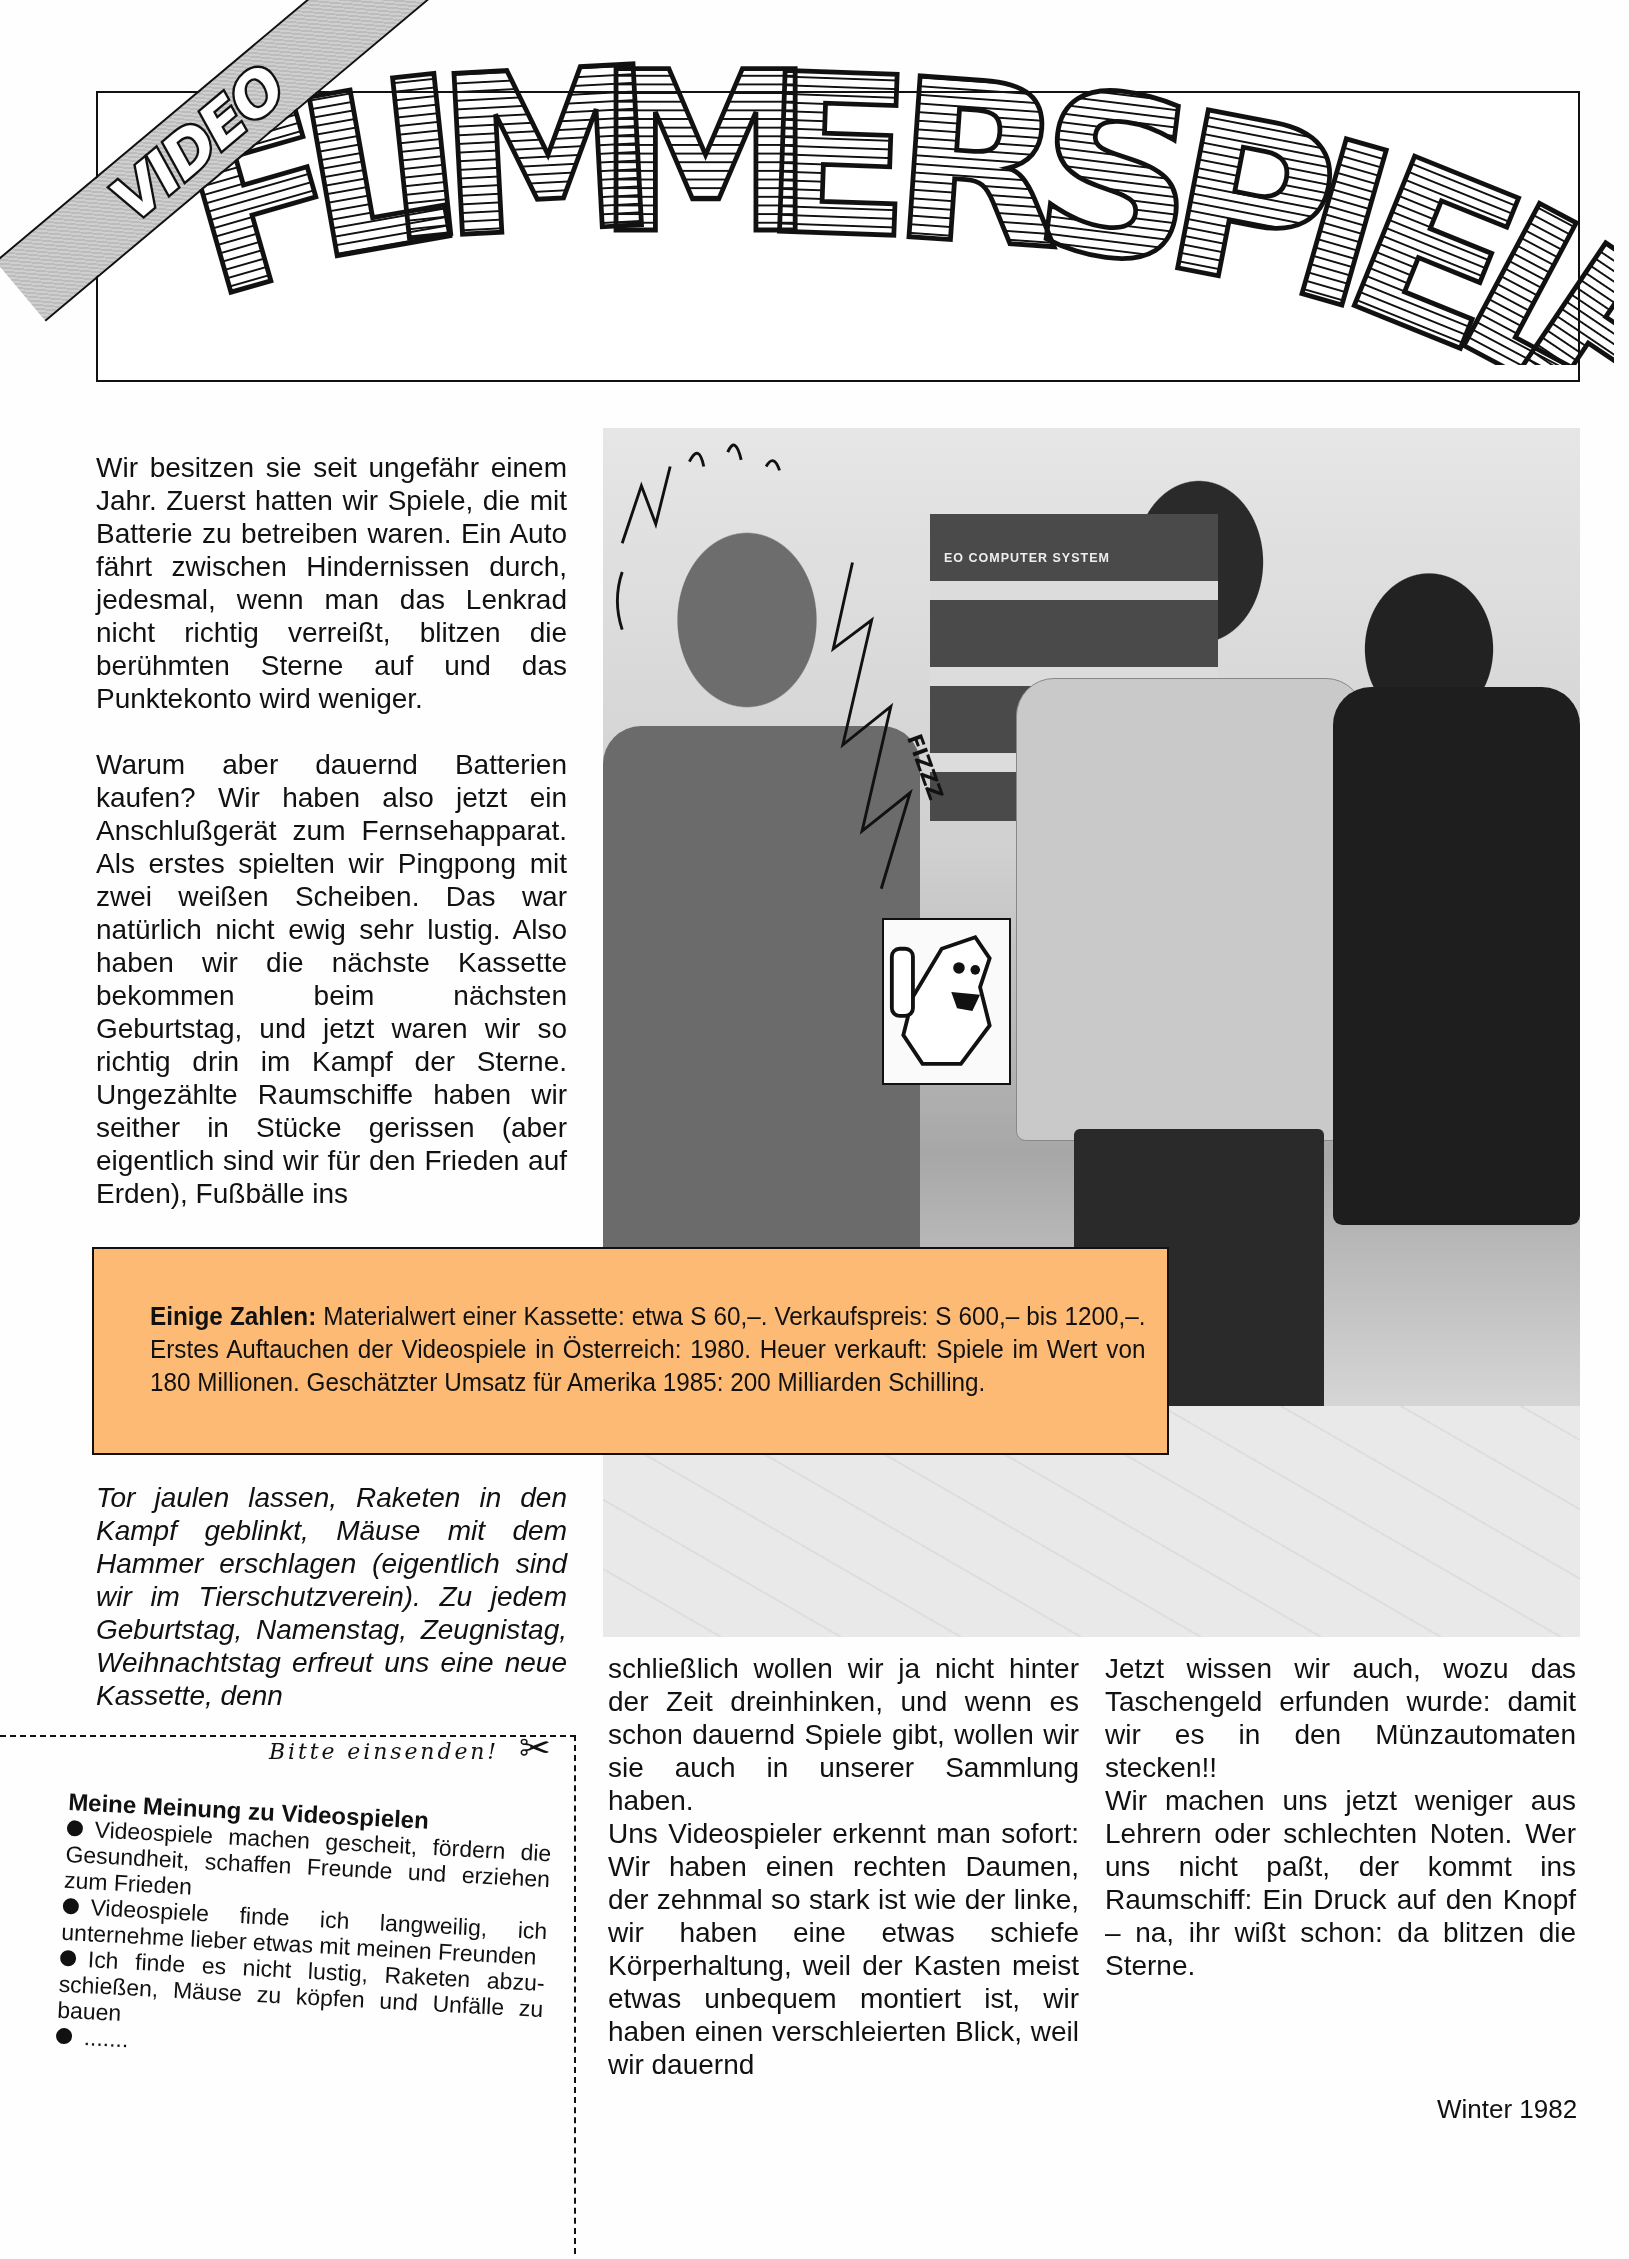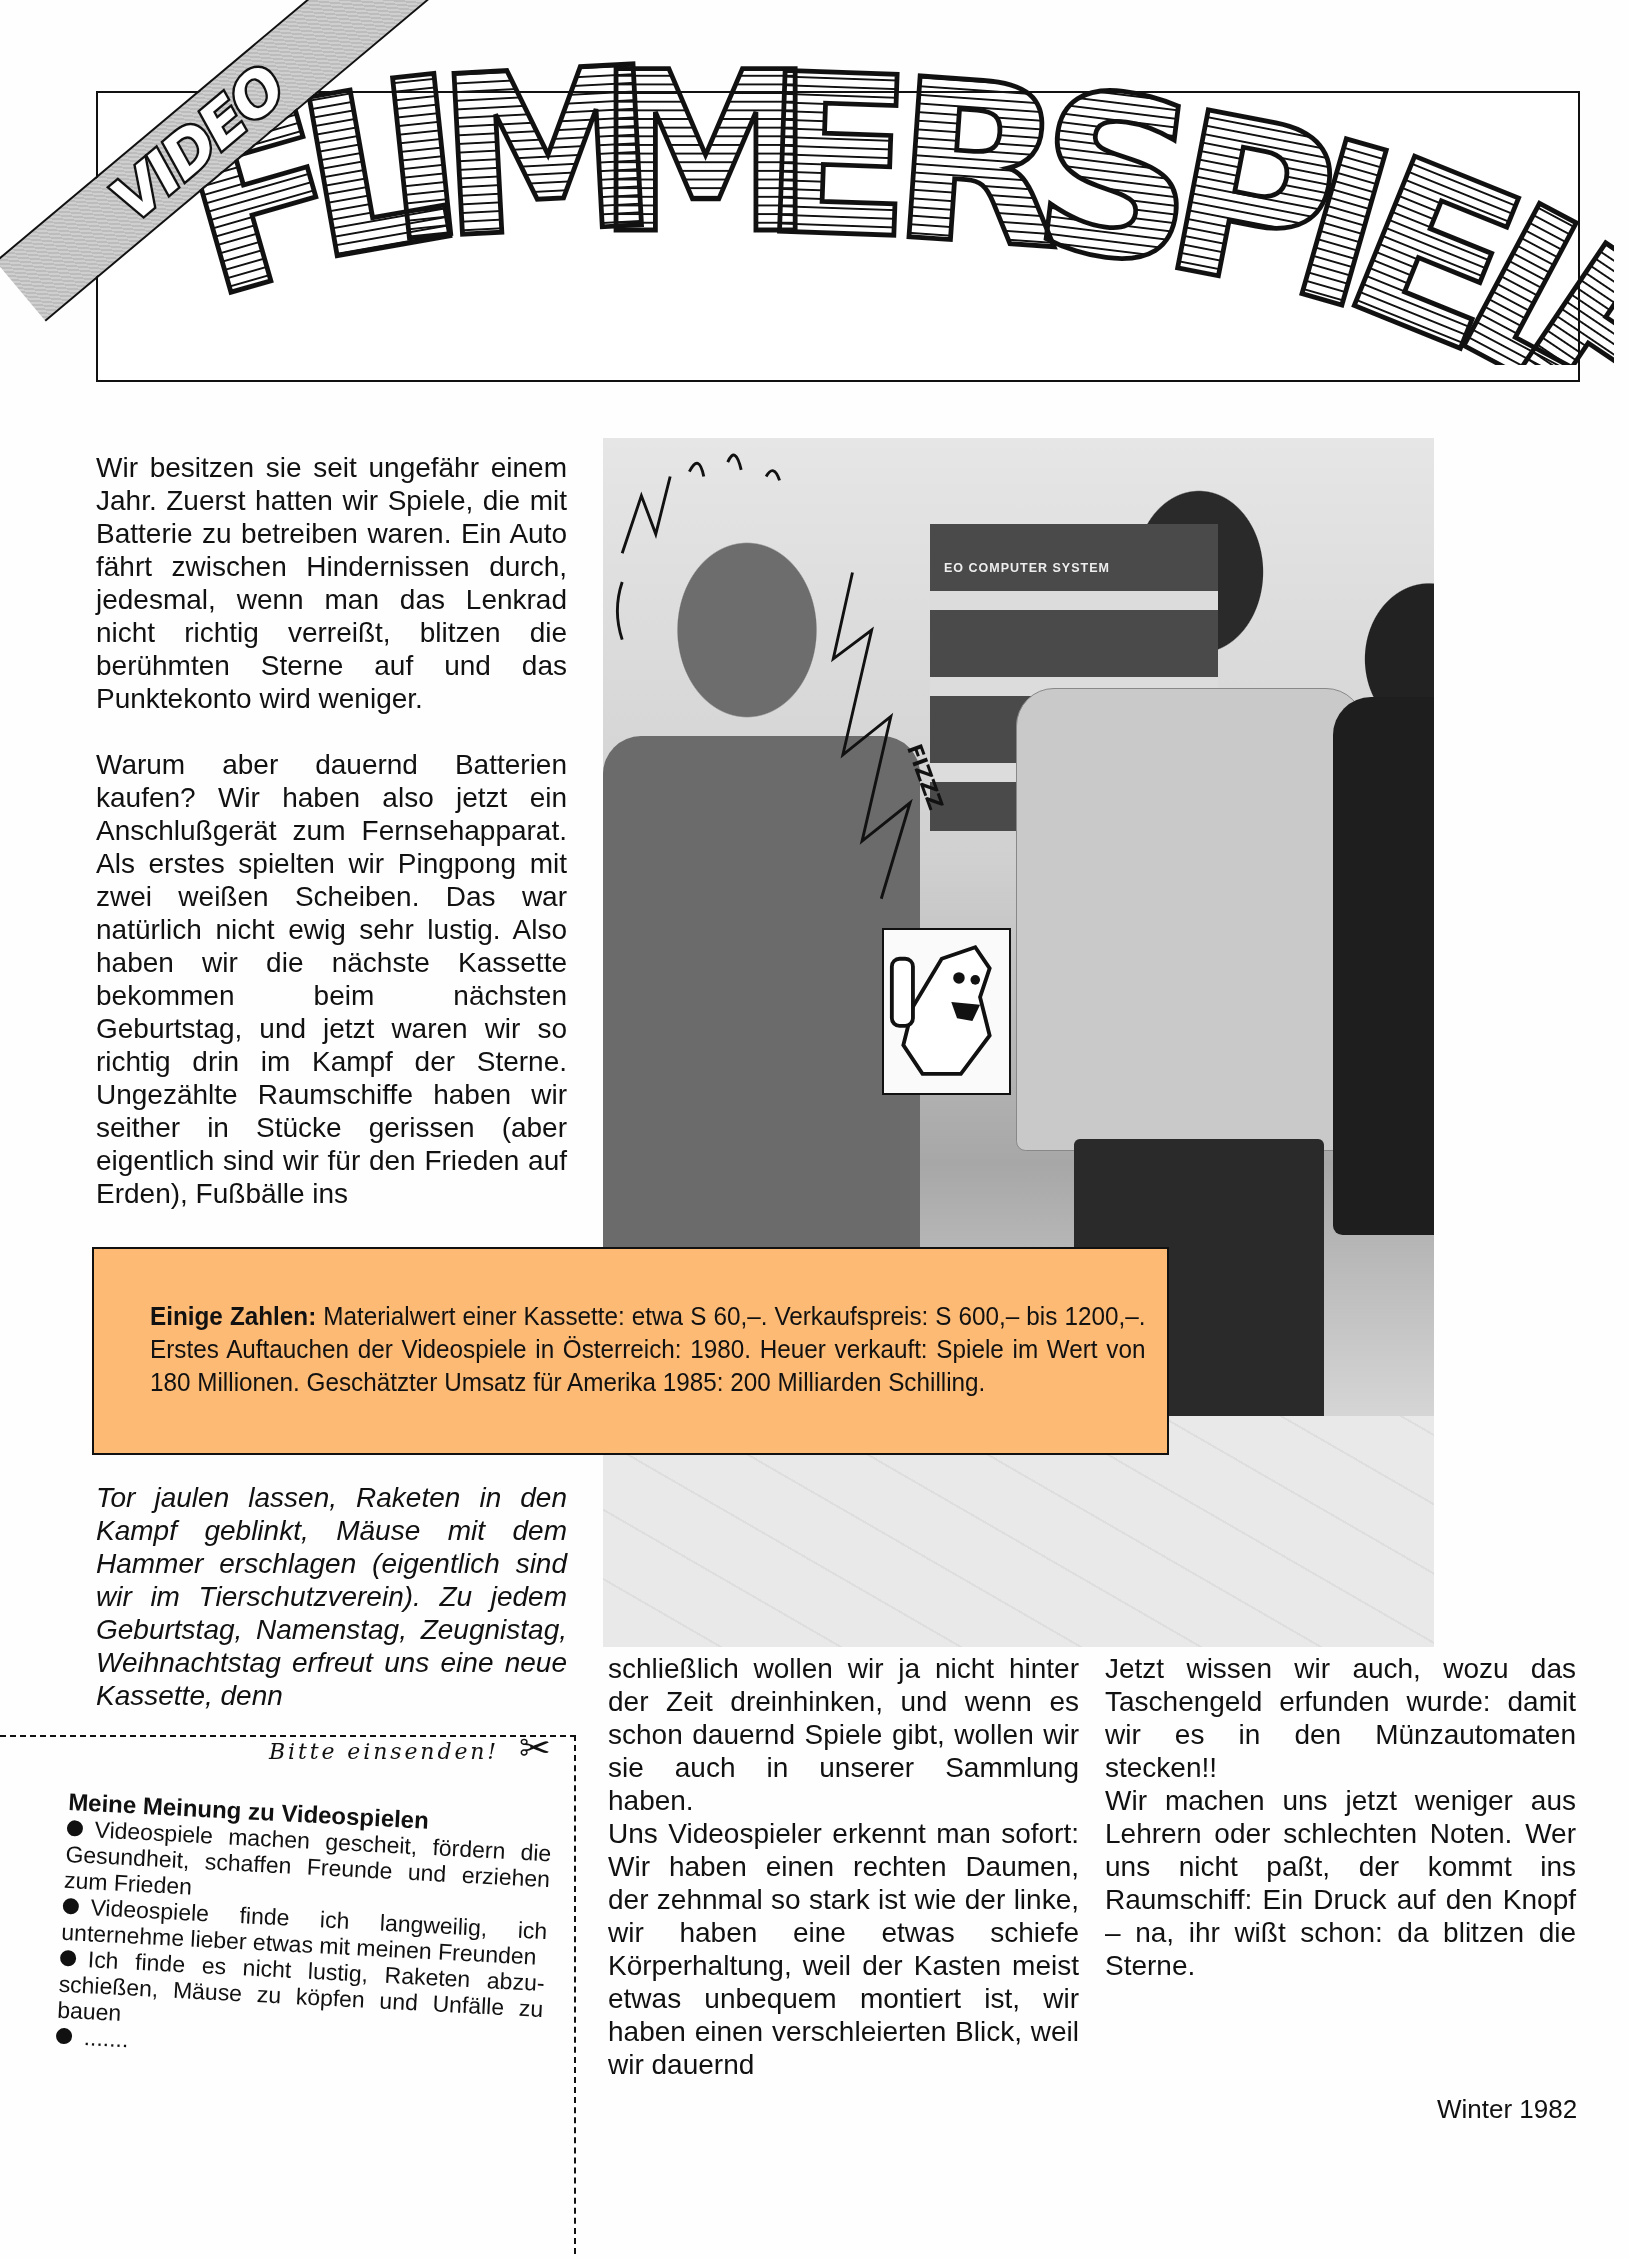--- a/index.html
+++ b/index.html
@@ -24,21 +24,21 @@
     }
     .video-banner span {
       font-family: "DejaVu Sans", sans-serif; font-weight: 900; font-size: 60px;
       letter-spacing: -1.9px; color: #fff; -webkit-text-stroke: 4.8px #111;
       paint-order: stroke fill; font-style: italic; margin-left: -38px;
     }
     .title-svg { position: absolute; left: 154px; top: 19px; width: 1460px; height: 346px; z-index: 2; }
 
     
     .photo {
-      position: absolute; left: 603px; top: 438px; width: 831px; height: 1209px;
+      position: absolute; left: 603px; top: 428px; width: 977px; height: 1209px;
       background:
         radial-gradient(ellipse 115px 144px at 144px 192px, #6d6d6d 0 60%, transparent 61%),
         radial-gradient(ellipse 106px 134px at 596px 134px, #2a2a2a 0 60%, transparent 61%),
         radial-gradient(ellipse 106px 125px at 826px 221px, #222 0 60%, transparent 61%),
         linear-gradient(180deg, #e6e6e6 0%, #d0d0d0 35%, #a7a7a7 60%, #d8d8d8 82%, #efefef 100%);
       overflow: hidden;
     }
     .photo .fig { position: absolute; border-radius: 38px 38px 9.6px 9.6px; }
     .photo .f1 { left: 0; top: 298px; width: 317px; height: 576px; background: #6b6b6b; }
     .photo .f2 { left: 413px; top: 250px; width: 346px; height: 461px; background: #c9c9c9; border: 1.9px solid #888; }

